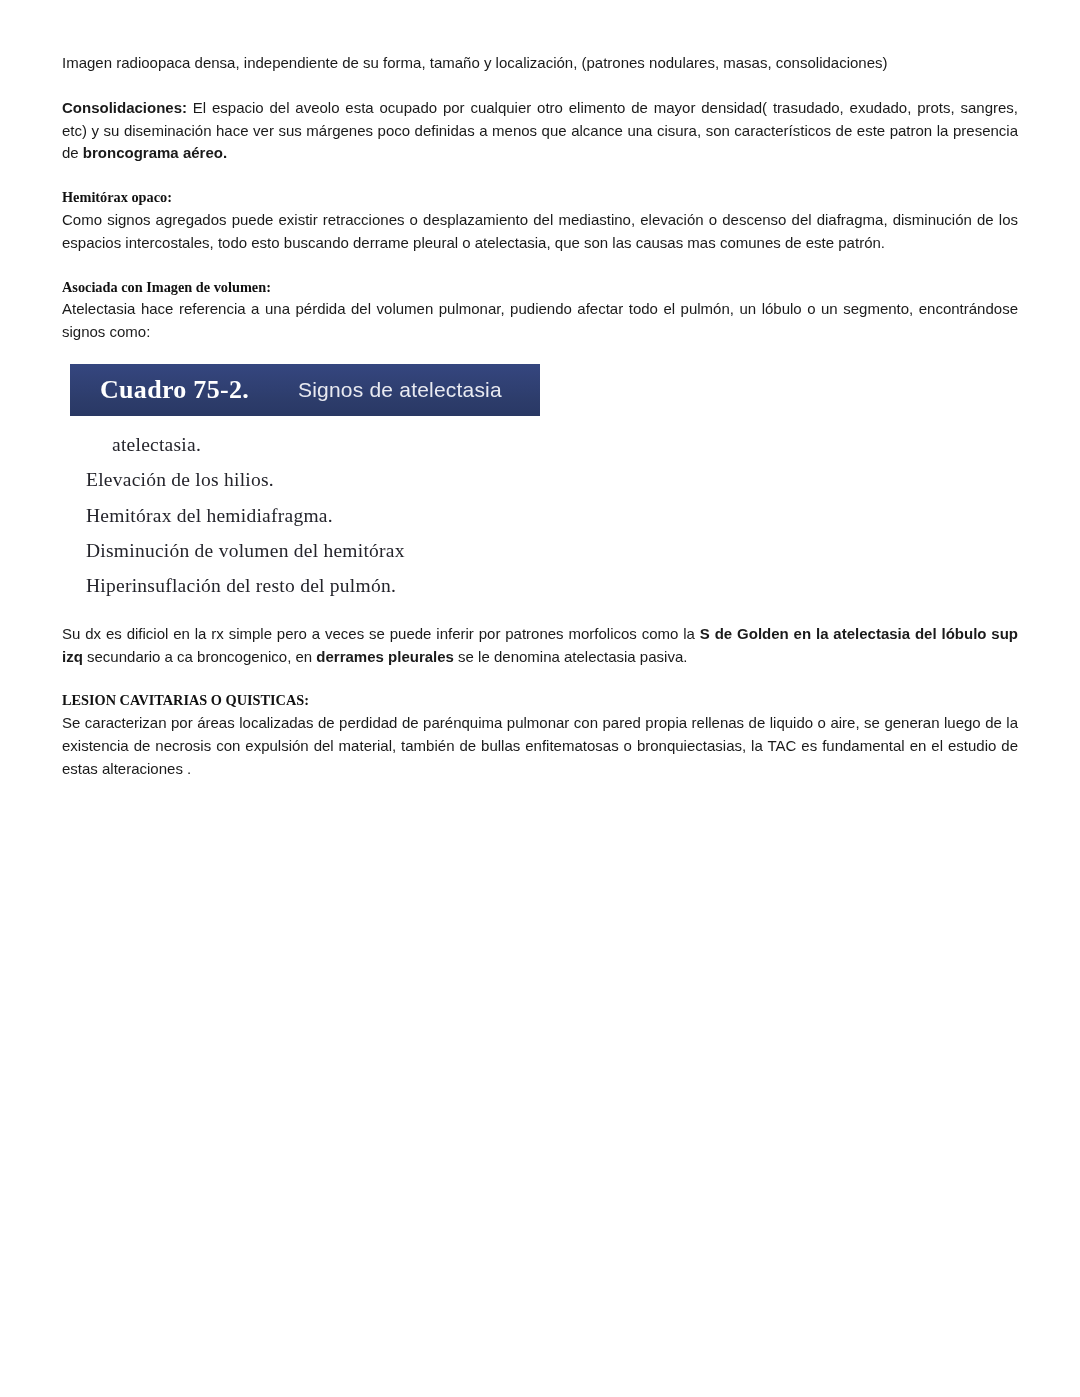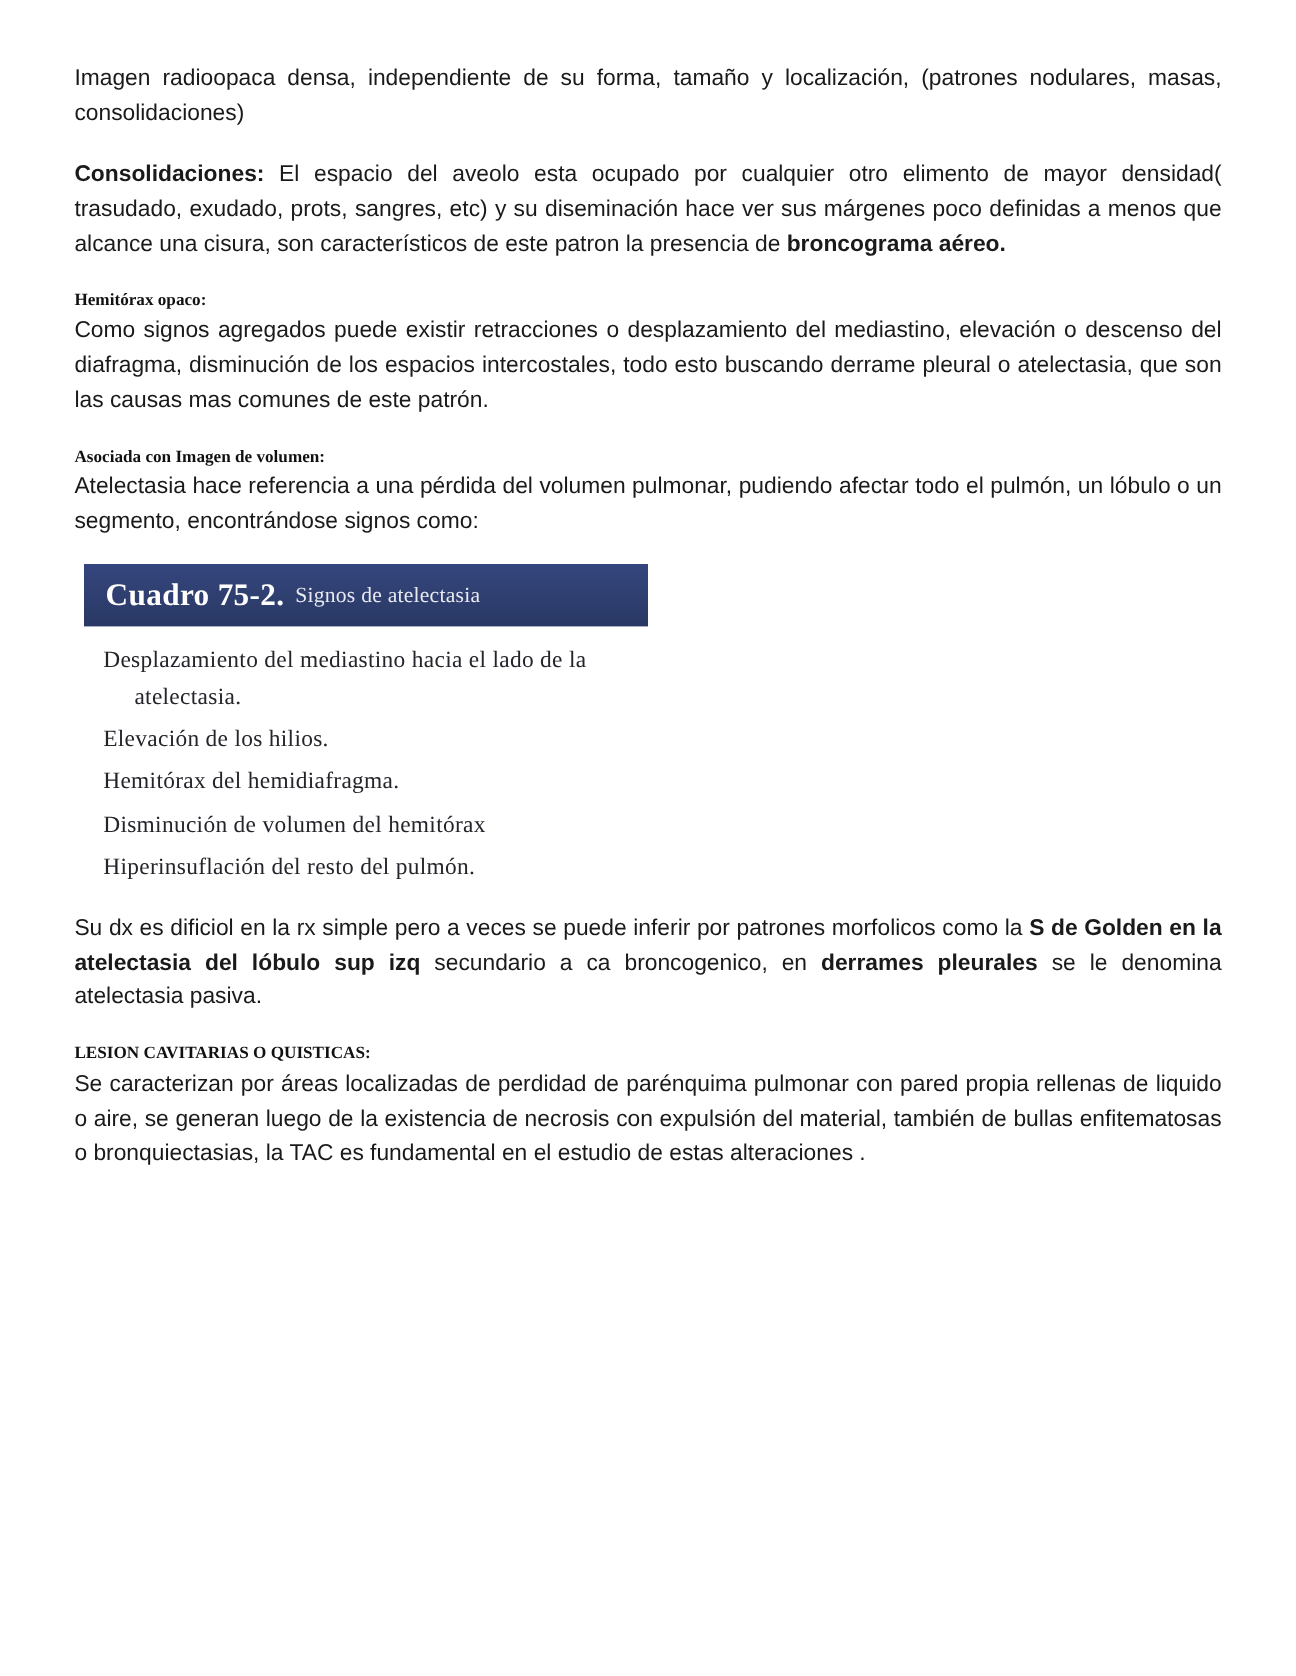--- a/index.html
+++ b/index.html
@@ -16,21 +16,21 @@
     overflow: hidden;
   }
   .page {
     box-sizing: border-box;
     width: 1080px;
     min-height: 1397px;
     padding: 52px 62px 40px 62px;
     background: #ffffff;
   }
   p.body-text {
-    font-size: 19px;
+    font-size: 15px;
     line-height: 1.52;
     margin: 0 0 0 0;
     text-align: justify;
     color: #1a1a1a;
   }
   .gap-sm { height: 16px; }
   .gap-md { height: 22px; }
   .bold { font-weight: bold; }
   .heading {
     font-size: 14.3px;
@@ -45,44 +45,45 @@
     margin: 20px 0 0 0;
     width: 960px;
   }
   .scan-title-bar {
     background: #2b3c72;
     background: linear-gradient(180deg,#31437d 0%, #253560 100%);
     width: 470px;
     height: 52px;
     display: flex;
     align-items: center;
-    padding-left: 18px;
+    padding-left: 30px;
     box-sizing: border-box;
     margin-left: 8px;
     position: relative;
+    gap: 40px;
   }
   .scan-title-bar::after {
     content: "";
     position: absolute;
     left: 0; right: 0; top: 0; bottom: 0;
     background: rgba(255,255,255,0.02);
     pointer-events: none;
   }
   .scan-title-strong {
     color: #ffffff;
     font-family: "Liberation Serif", serif;
     font-size: 26px;
     font-weight: bold;
     letter-spacing: 0.3px;
     margin-right: 9px;
   }
   .scan-title-rest {
     color: #e9eaf1;
-    font-family: Liberation Serif, serif;
-    font-size: 18px;
+    font-family: Liberation Sans, sans-serif;
+    font-size: 21px;
     letter-spacing: 0.2px;
   }
   .scan-list {
     list-style: none;
     margin: 14px 0 0 0;
     padding: 0 0 0 24px;
   }
   .scan-list li {
     font-family: "Liberation Serif", serif;
     font-size: 19.5px;
@@ -117,21 +118,21 @@
 
   <p class="heading">Asociada con Imagen de volumen:</p>
   <p class="body-text"> Atelectasia hace referencia a una pérdida del volumen pulmonar, pudiendo afectar todo el pulmón, un lóbulo o un segmento, encontrándose signos como:</p>
 
   <div class="scan-block">
     <div class="scan-title-bar">
       <span class="scan-title-strong">Cuadro 75-2.</span>
       <span class="scan-title-rest">Signos de atelectasia</span>
     </div>
     <ul class="scan-list">
-      <li><span>Desplazamiento del mediastino hacia el lado de la</span><span class="cont">atelectasia.</span></li>
+      <li><span class="cont">atelectasia.</span></li>
       <li>Elevación de los hilios.</li>
       <li>Hemitórax del hemidiafragma.</li>
       <li>Disminución de volumen del hemitórax</li>
       <li>Hiperinsuflación del resto del pulmón.</li>
     </ul>
   </div>
 
   <div class="gap-sm"></div>
 
   <p class="body-text"><span>Su dx es dificiol en la  rx simple pero a veces se puede inferir por patrones morfolicos como la </span><span class="bold">S de Golden en la atelectasia del lóbulo sup izq</span><span> secundario a ca broncogenico, en  </span><span class="bold">derrames pleurales</span><span> se le denomina atelectasia pasiva.</span></p>

